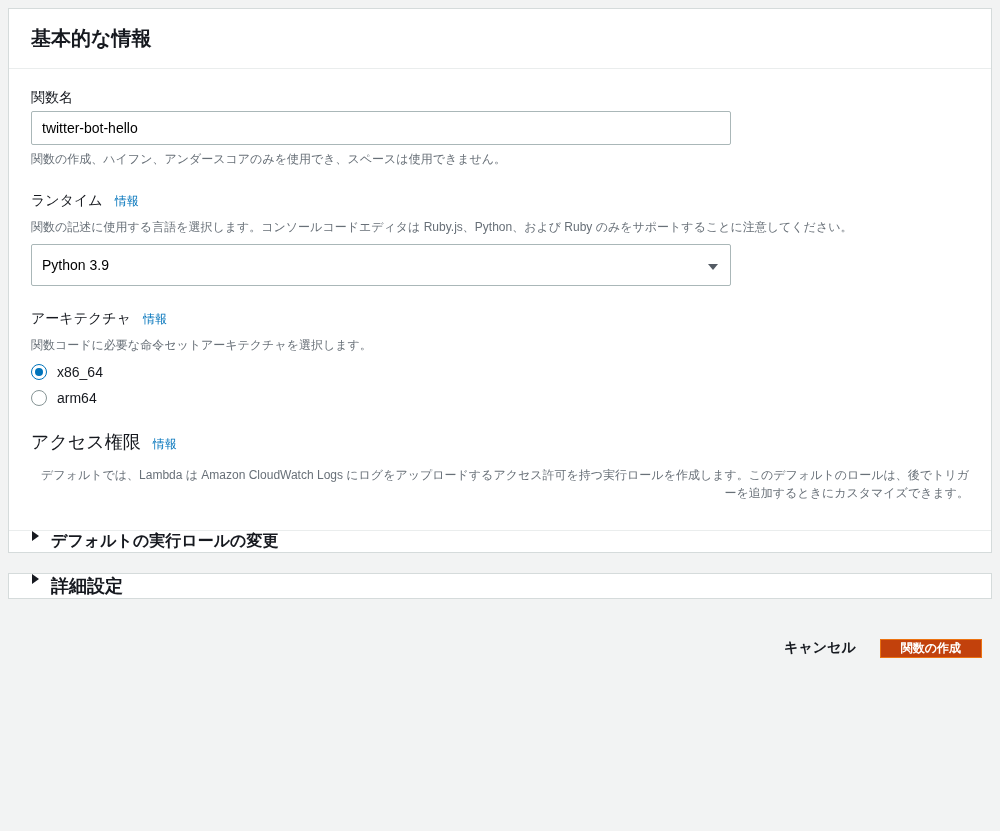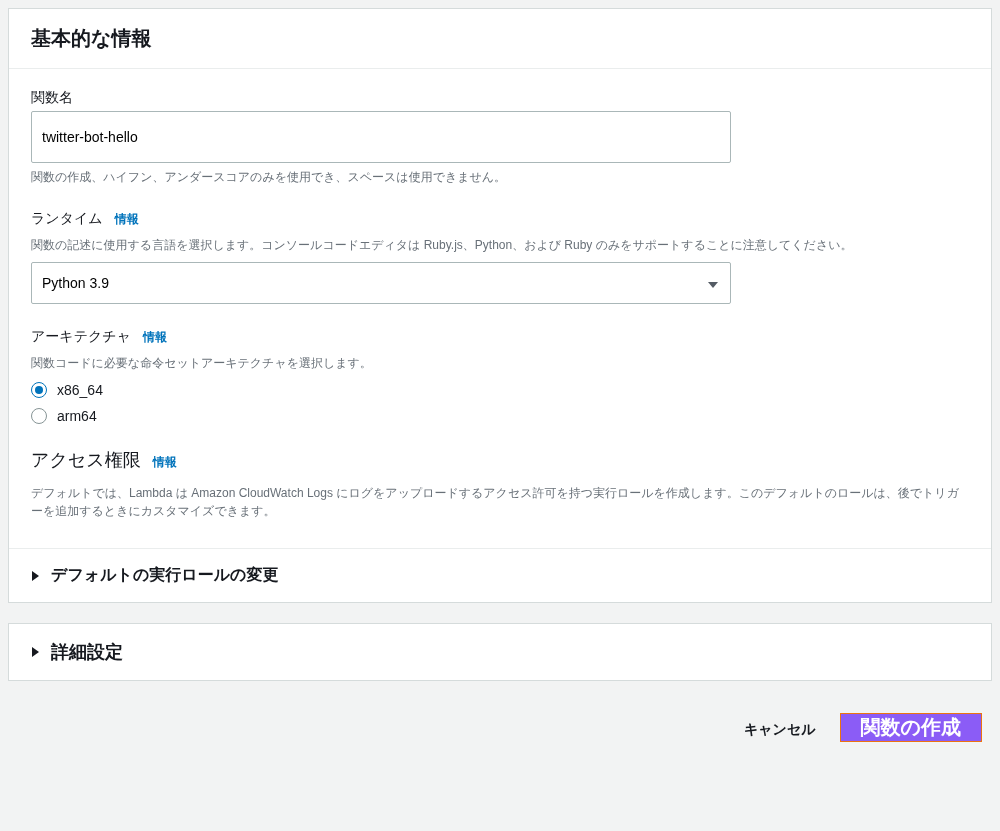--- a/index.html
+++ b/index.html
@@ -38,36 +38,36 @@
     .field-label-row {
       display: flex;
       align-items: baseline;
       gap: 12px;
       margin-bottom: 4px;
     }
     .info-link {
       color: #0073bb;
       font-size: 12px;
       cursor: pointer;
-      font-weight: 700;
+      font-weight: 400;
     }
     .field-help {
       font-size: 12px;
       color: #687078;
       margin-bottom: 8px;
       line-height: 1.5;
     }
     .text-input {
       width: 700px;
       max-width: 100%;
       padding: 6px 10px;
       border: 1px solid #aab7b8;
       border-radius: 2px;
       font-size: 14px;
-      height: 52px;
+      height: 34px;
     }
     .field-constraint {
       font-size: 12px;
       color: #687078;
       margin-top: 6px;
     }
     .select-wrap {
       width: 700px;
       max-width: 100%;
       position: relative;
@@ -129,63 +129,63 @@
       font-weight: 400;
       margin-bottom: 6px;
     }
     .section-title-row {
       display: flex;
       align-items: baseline;
       gap: 12px;
       margin-bottom: 6px;
     }
     .expand-row {
-      padding: 16px 22px;
+      padding: 0 22px;
       border-top: 1px solid #eaeded;
       display: flex;
-      align-items: center;
+      align-items: flex-start;
       gap: 10px;
       cursor: pointer;
     }
     .expand-row-standalone {
       border-top: none;
     }
     .expand-label {
       font-size: 16px;
       font-weight: 700;
     }
     .caret-icon {
       display: inline-flex;
       width: 10px;
       height: 10px;
       align-items: center;
       justify-content: center;
     }
     .footer {
       display: flex;
       justify-content: flex-end;
-      align-items: flex-start;
+      align-items: center;
       gap: 20px;
       padding: 12px 10px;
     }
     .btn-link {
       background: none;
       border: none;
       color: #16191f;
       font-weight: 700;
       font-size: 14px;
       cursor: pointer;
       padding: 8px 4px;
     }
     .btn-primary {
-      background: #8b5cf6;
+      background: #c2410c;
       border: 1px solid #ec7211;
       color: #fff;
       font-weight: 700;
-      font-size: 20px;
+      font-size: 12px;
       padding: 0 20px;
       cursor: pointer;
     }
   </style>
 </head>
 <body>
 
 <div class="panel">
   <div class="panel-header">
     <h2>基本的な情報</h2>
@@ -227,21 +227,21 @@
           <span class="radio checked"></span>
           <span class="radio-label">x86_64</span>
         </div>
         <div class="radio-item">
           <span class="radio"></span>
           <span class="radio-label">arm64</span>
         </div>
       </div>
     </div>
 
-    <div class="field-group" style="margin-bottom:8px;">
+    <div class="field-group" style="margin-bottom:8px;text-align:right;">
       <div class="section-title-row">
         <span class="section-title">アクセス権限</span>
         <span class="info-link">情報</span>
       </div>
       <div class="field-help">デフォルトでは、Lambda は Amazon CloudWatch Logs にログをアップロードするアクセス許可を持つ実行ロールを作成します。このデフォルトのロールは、後でトリガーを追加するときにカスタマイズできます。</div>
     </div>
   </div>
 
   <div class="expand-row">
     <span class="caret-icon">

